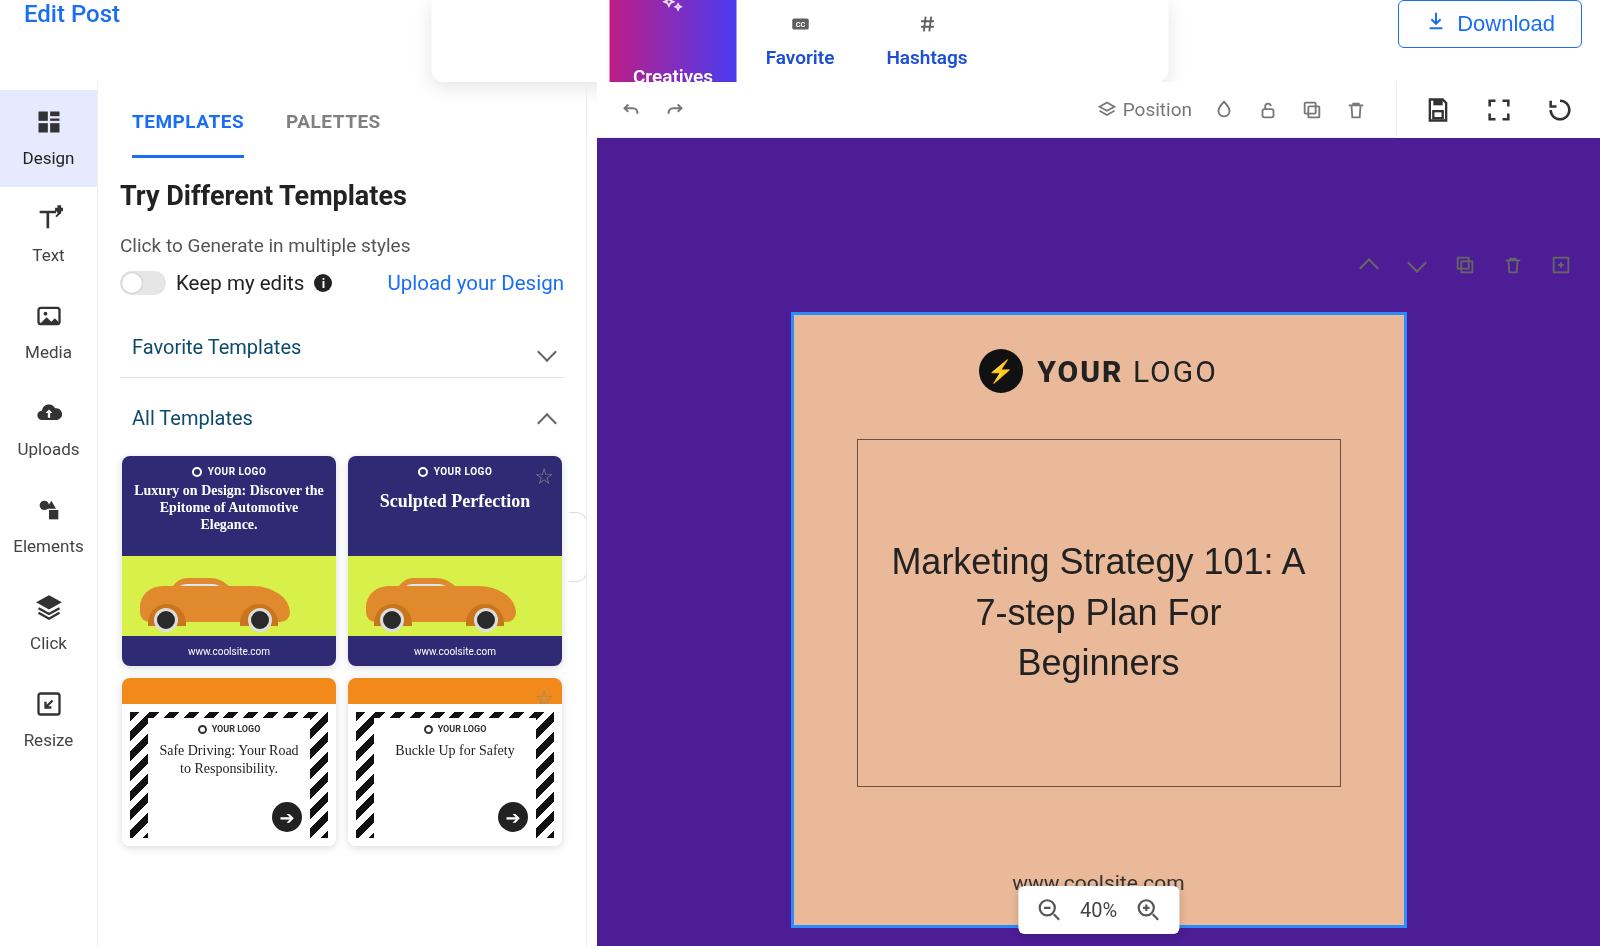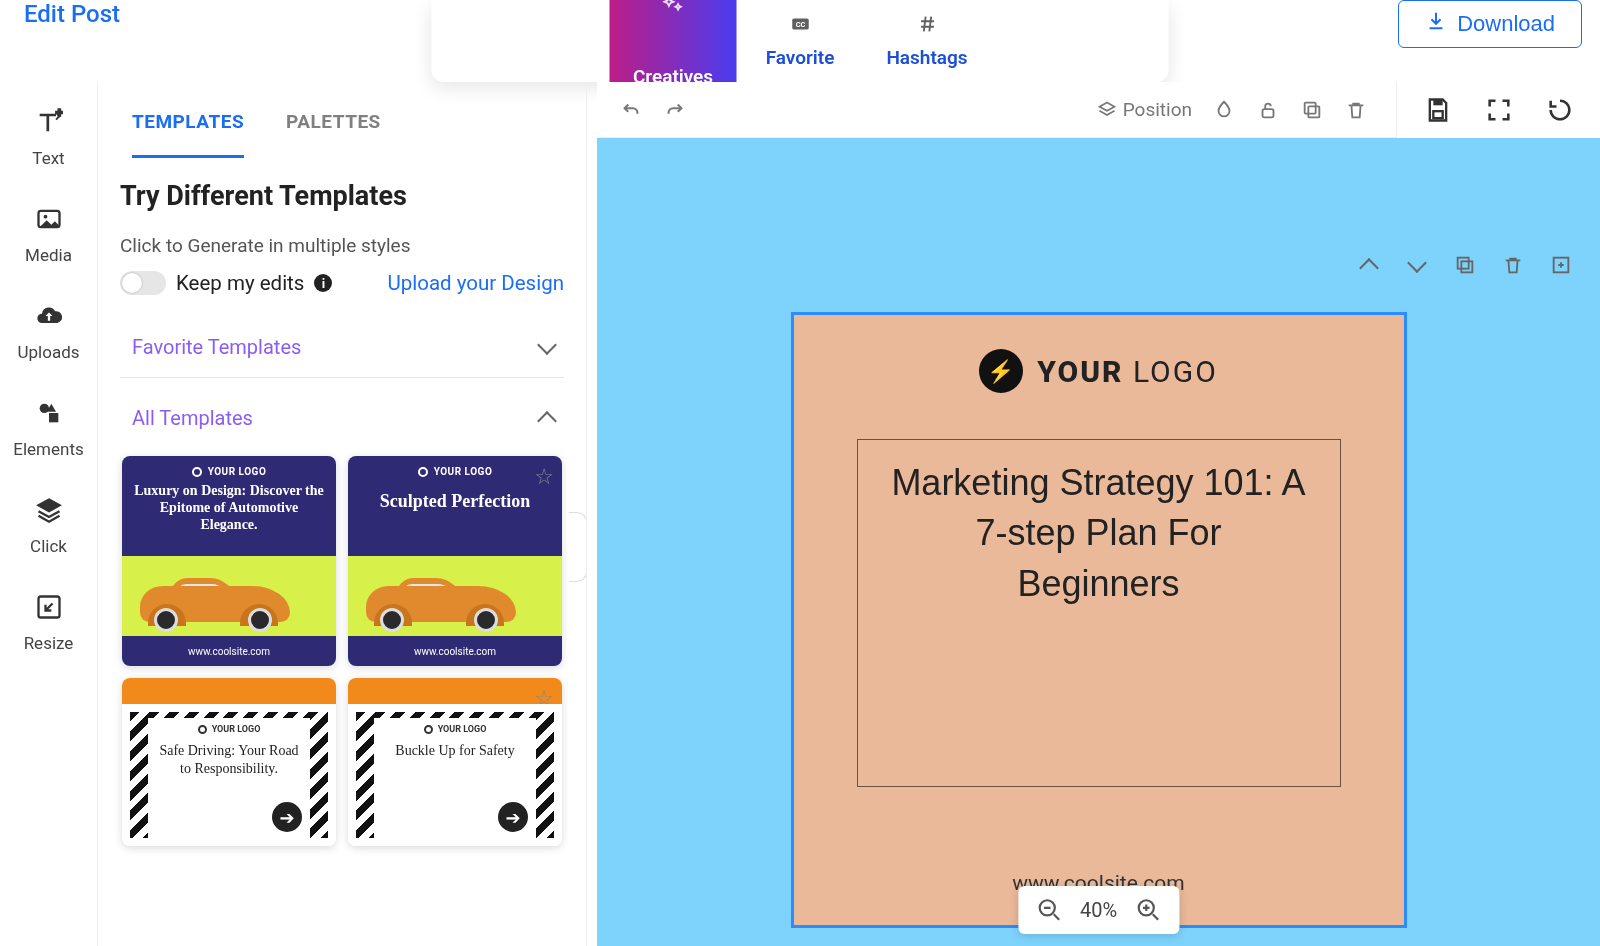--- a/index.html
+++ b/index.html
@@ -34,21 +34,21 @@
   .panel .subheading { font-size: 19px; color: #555; margin: 0 4px; }
   .row-keep { display: flex; align-items: center; justify-content: space-between; margin: 14px 4px 22px; }
   .row-keep-left { display: flex; align-items: center; gap: 10px; }
   .switch { width: 46px; height: 24px; border-radius: 14px; background: #e6e6e6; position: relative; cursor: pointer; }
   .switch .knob { width: 20px; height: 20px; background: #fff; border-radius: 50%; position: absolute; top: 2px; left: 2px; box-shadow: 0 0 2px rgba(0,0,0,0.3); }
   .keep-label { font-size: 20.5px; color: #222; }
   .info-icon { width: 18px; height: 18px; border-radius: 50%; background: #222; color: #fff; font-size: 13px; display: inline-flex; align-items: center; justify-content: center; font-weight: 700; }
   .upload-link { color: #1a6ef5; font-size: 20.5px; cursor: pointer; }
 
   .collapsible { margin: 0 4px; border-bottom: 1px solid #e3e3e3; }
-  .collapsible-header { display: flex; align-items: center; justify-content: space-between; padding: 18px 10px 18px 12px; font-size: 20px; color: #8b5cf6; cursor: pointer; }
+  .collapsible-header { display: flex; align-items: flex-end; justify-content: space-between; padding: 18px 10px 18px 12px; font-size: 20px; color: #0c4a6e; cursor: pointer; }
   .collapsible.open .collapsible-header { padding-top: 28px; }
   .collapsible-body { padding-top: 8px; }
 
   .template-grid { display: grid; grid-template-columns: 1fr 1fr; gap: 12px; padding: 0 2px; }
   .tpl { background: #fff; border-radius: 8px; overflow: hidden; box-shadow: 0 2px 8px rgba(0,0,0,0.15); position: relative; }
   .tpl .star { position: absolute; right: 8px; top: 8px; color: #888; font-size: 22px; }
 
   
   .tpl-a { height: 210px; display: flex; flex-direction: column; }
   .tpl-a .top { background: #2e2b74; color: #fff; padding: 10px 12px 8px; height: 100px; text-align: center; display: flex; flex-direction: column; align-items: center; }
@@ -74,42 +74,42 @@
   .tpl-b .body { flex:1; background: repeating-linear-gradient(135deg,#111 0 7px,#fff 7px 14px); border:8px solid #fff; position:relative; }
   .tpl-b .card { position:absolute; left:18px; right:18px; top:6px; bottom:0; background:#fff; display:flex; flex-direction:column; align-items:center; padding:6px 8px 0; }
   .tpl-b .logo-row { display:flex; align-items:center; gap:5px; font-size:9px; font-weight:700; color:#333; }
   .tpl-b .logo-dot2 { width:9px; height:9px; border:2px solid #333; border-radius:50%; }
   .tpl-b .headline2 { font-family: Georgia, 'Times New Roman', serif; margin-top:8px; font-size:14px; text-align:center; line-height:1.25; }
   .tpl-b .arrow-circle { margin-top:auto; margin-bottom:6px; margin-left:auto; width:30px; height:30px; border-radius:50%; background:#222; color:#fff; display:flex; align-items:center; justify-content:center; font-size:18px; }
 
   .panel-toggle-notch { position:absolute; right:-1px; top:430px; width:18px; height:70px; background:#fff; border:1px solid #ddd; border-left:none; border-radius:0 10px 10px 0; }
 
   
-  .canvas-wrap { flex:1; background:#7dd3fc; position:relative;margin-left:10px; }
+  .canvas-wrap { flex:1; background:#4c1d95; position:relative;margin-left:10px; }
   .canvas-toolbar { position:absolute; top:0; left:0; right:0; height:56px; background:#fff; border-bottom:1px solid #eee; display:flex; align-items:center; justify-content:space-between; padding:0 22px; z-index:5; }
   .tb-left, .tb-right { display:flex; align-items:center; gap:20px; }
   .tb-icon { width:24px; height:24px; color:#777; cursor:pointer; display:inline-flex; align-items:center; justify-content:center; }
   .tb-icon svg { width:22px; height:22px; }
   .tb-label { color:#777; font-size:19px; cursor:pointer; display:inline-flex; align-items:center; gap:6px; }
 
   .right-panel { position:absolute; top:0; right:0; width:204px; height:56px; background:#fff; border-left:1px solid #eee; display:flex; align-items:center; justify-content:space-around; padding:0 10px; z-index:6; }
   .right-panel .tb-icon { color:#333; width:28px; height:28px; }
   .right-panel .tb-icon svg { width:28px; height:28px; }
 
   .slide-tools { position:absolute; right:26px; top:170px; display:flex; gap:22px; color:#666; z-index:4; }
   .slide-tools .st { width:26px; height:26px; cursor:pointer; display:flex; align-items:center; justify-content:center; }
   .slide-tools svg { width:22px; height:22px; }
 
   .artboard { position:absolute; left:50%; top:230px; transform:translateX(-50%); width:616px; height:616px; border:3px solid #2a8cff; background:#e9b999; overflow:hidden; }
   .artboard .inner { padding:24px 20px 20px; height:100%; display:flex; flex-direction:column; align-items:center; }
   .artboard .logo { display:flex; align-items:center; gap:14px; margin-top:10px; }
   .artboard .bolt { width:44px; height:44px; border-radius:50%; background:#111; color:#fff; display:flex; align-items:center; justify-content:center; font-size:22px; }
   .artboard .logo-text { font-size:30px; letter-spacing:2px; font-weight:400; }
   .artboard .logo-text b { font-weight:800; }
-  .artboard .frame { margin-top:46px; width:484px; height:348px; border:1px solid #6a5140; display:flex; align-items:flex-start; justify-content:center; padding:18px 32px; }
+  .artboard .frame { margin-top:46px; width:484px; height:348px; border:1px solid #6a5140; display:flex; align-items:center; justify-content:center; padding:18px 32px; }
   .artboard .title { font-family: "Helvetica Neue", Arial, sans-serif; font-size:36px; line-height:1.4; text-align:center; color:#222; font-weight:500; }
   .artboard .site { margin-top:auto; margin-bottom:10px; font-size:21px; color:#333; }
 
   .zoom-bar { position:absolute; left:50%; bottom:12px; transform:translateX(-50%); background:#fff; border-radius:6px; box-shadow:0 2px 10px rgba(0,0,0,0.15); height:48px; display:flex; align-items:center; gap:18px; padding:0 18px; z-index:5; }
   .zoom-bar .zi { width:26px; height:26px; color:#555; cursor:pointer; display:flex; align-items:center; justify-content:center; }
   .zoom-bar .zv { font-size:20px; color:#444; }
 
   .chev { display:inline-block; width:14px; height:14px; border-right:2px solid #666; border-bottom:2px solid #666; }
   .chev.down { transform: rotate(45deg); margin-top:-4px; }
   .chev.up { transform: rotate(-135deg); margin-top:6px; }
@@ -157,20 +157,30 @@
           <path d="M12 3v12M7 10l5 5 5-5M5 20h14"></path>
         </svg>
     </span>
     <span>Download</span>
   </button>
 </div>
 
 <div class="main">
 
   <div class="rail">
+    <div class="rail-item active">
+      <span><svg viewBox="0 0 24 24" fill="#333">
+            <rect x="3" y="3" width="8" height="8"></rect>
+            <rect x="13" y="3" width="8" height="4"></rect>
+            <rect x="13" y="9" width="8" height="2"></rect>
+            <rect x="3" y="13" width="8" height="8"></rect>
+            <rect x="13" y="13" width="8" height="8"></rect>
+          </svg></span>
+      <span>Design</span>
+    </div>
     <div class="rail-item">
       <span><svg viewBox="0 0 24 24" fill="none" stroke="#333" stroke-width="2.3">
             <path d="M4 6h14M11 6v14"></path>
             <path d="M18 4l3 3-3 3" stroke-width="1.6"></path>
             <path d="M18 4h2v2" stroke-width="0"></path>
             <text x="18" y="7" font-size="10" fill="#333">+</text>
           </svg></span>
       <span>Text</span>
     </div>
     <div class="rail-item">

